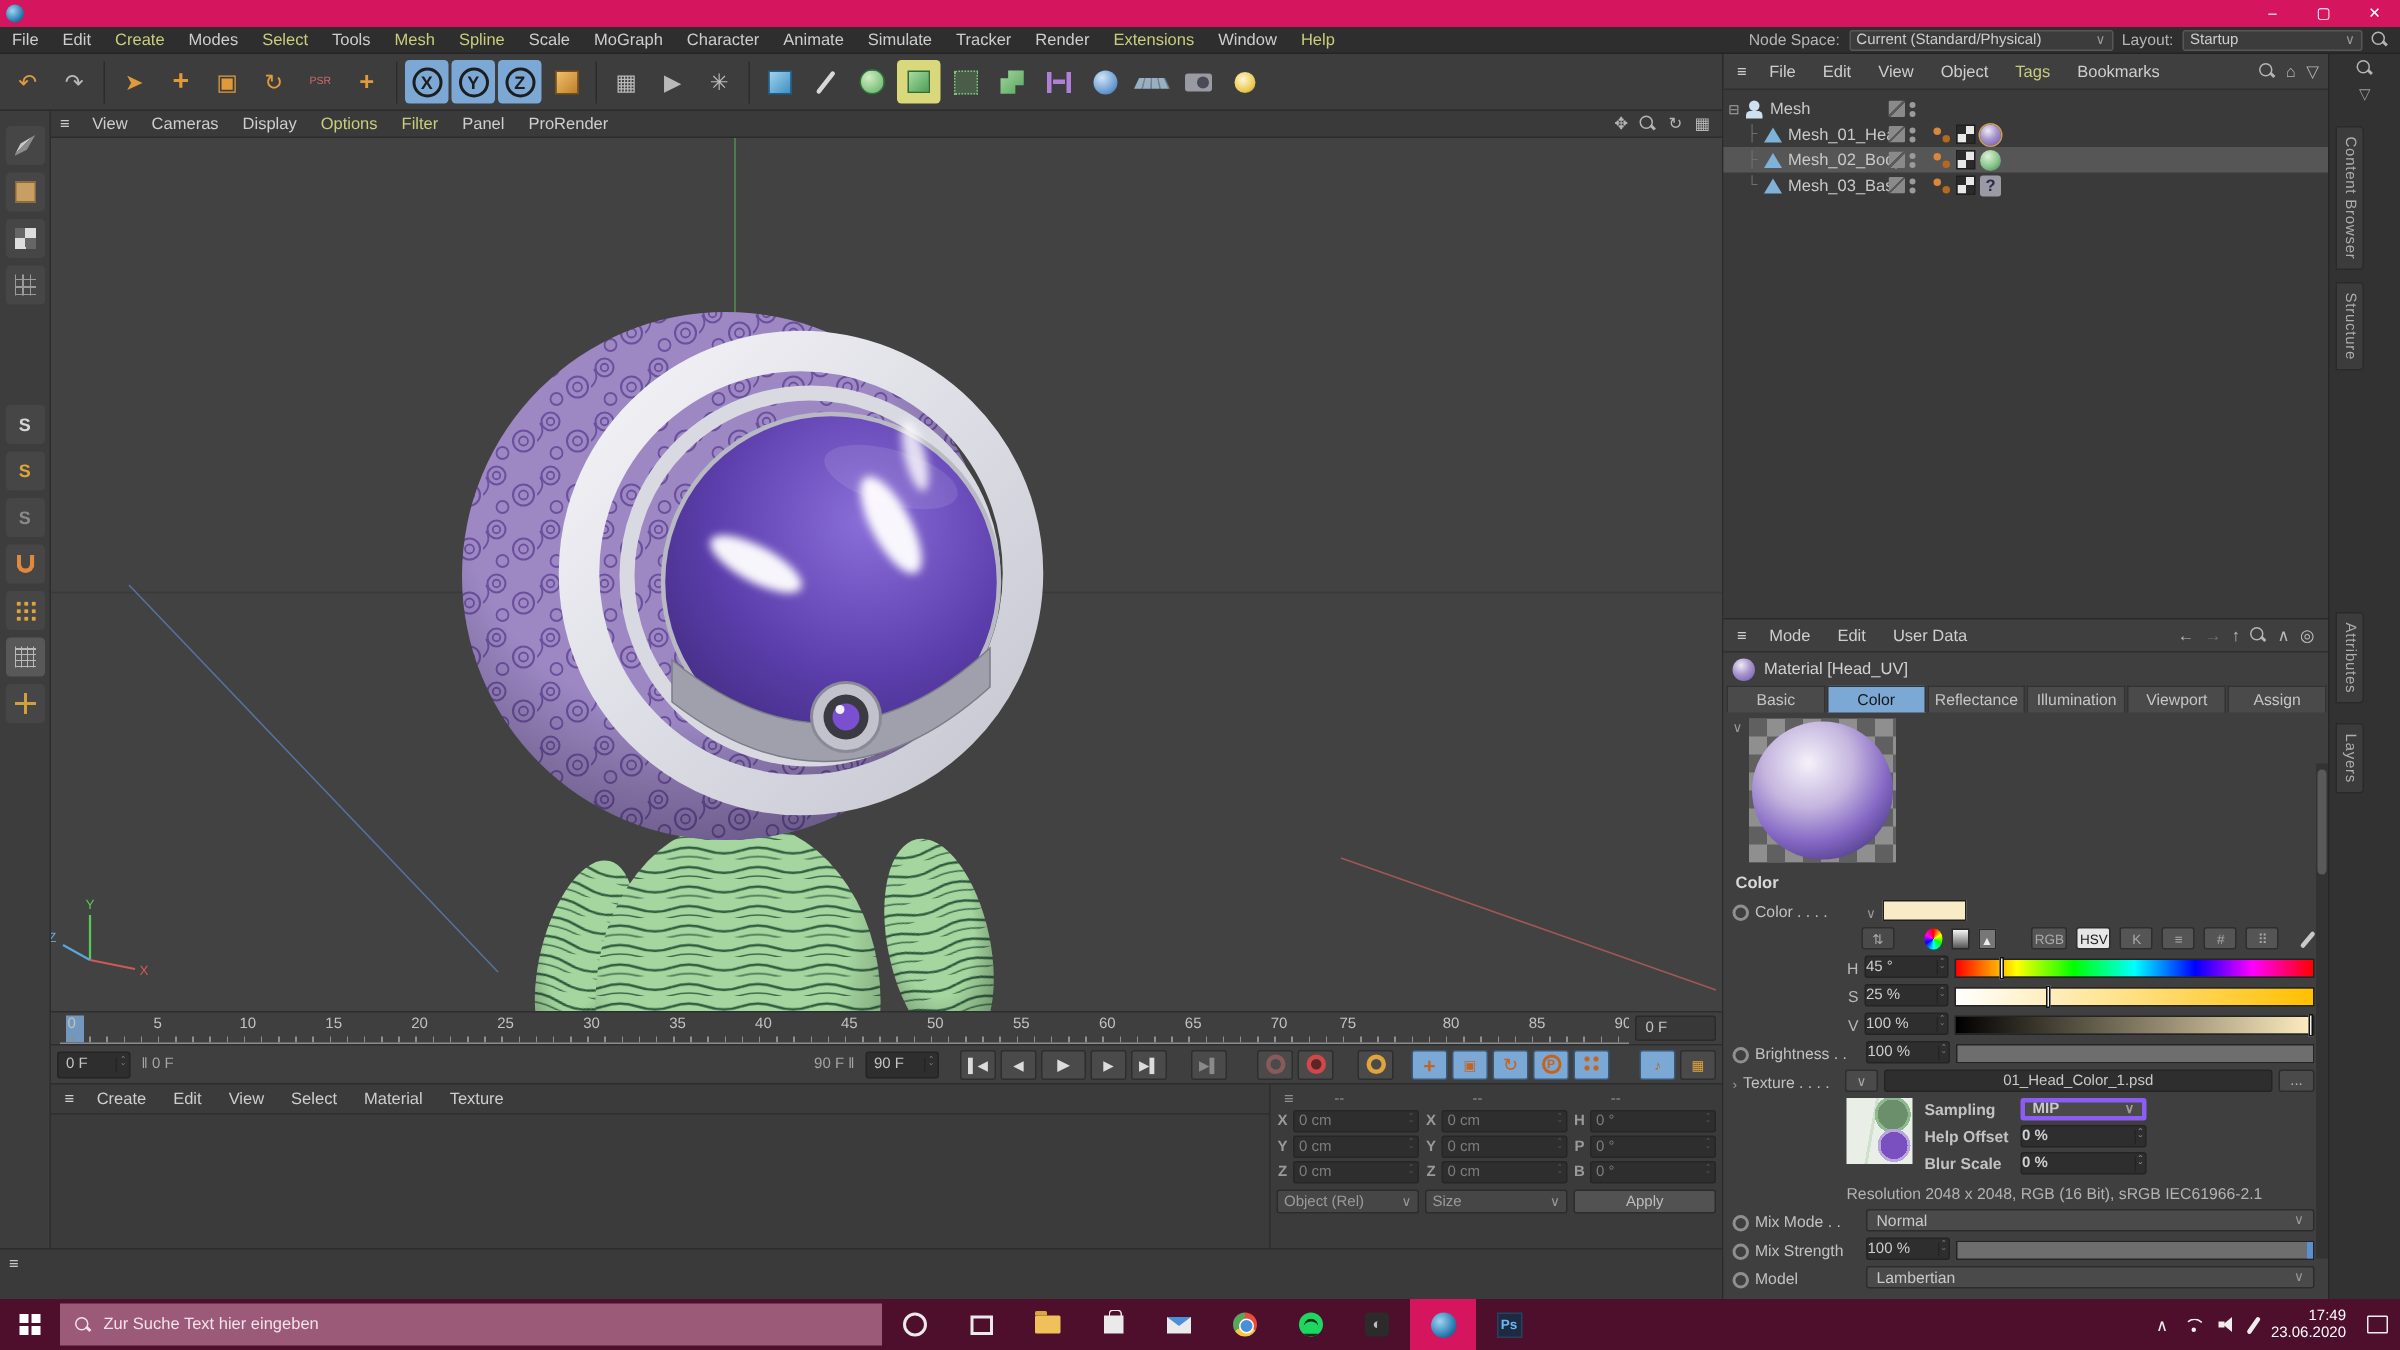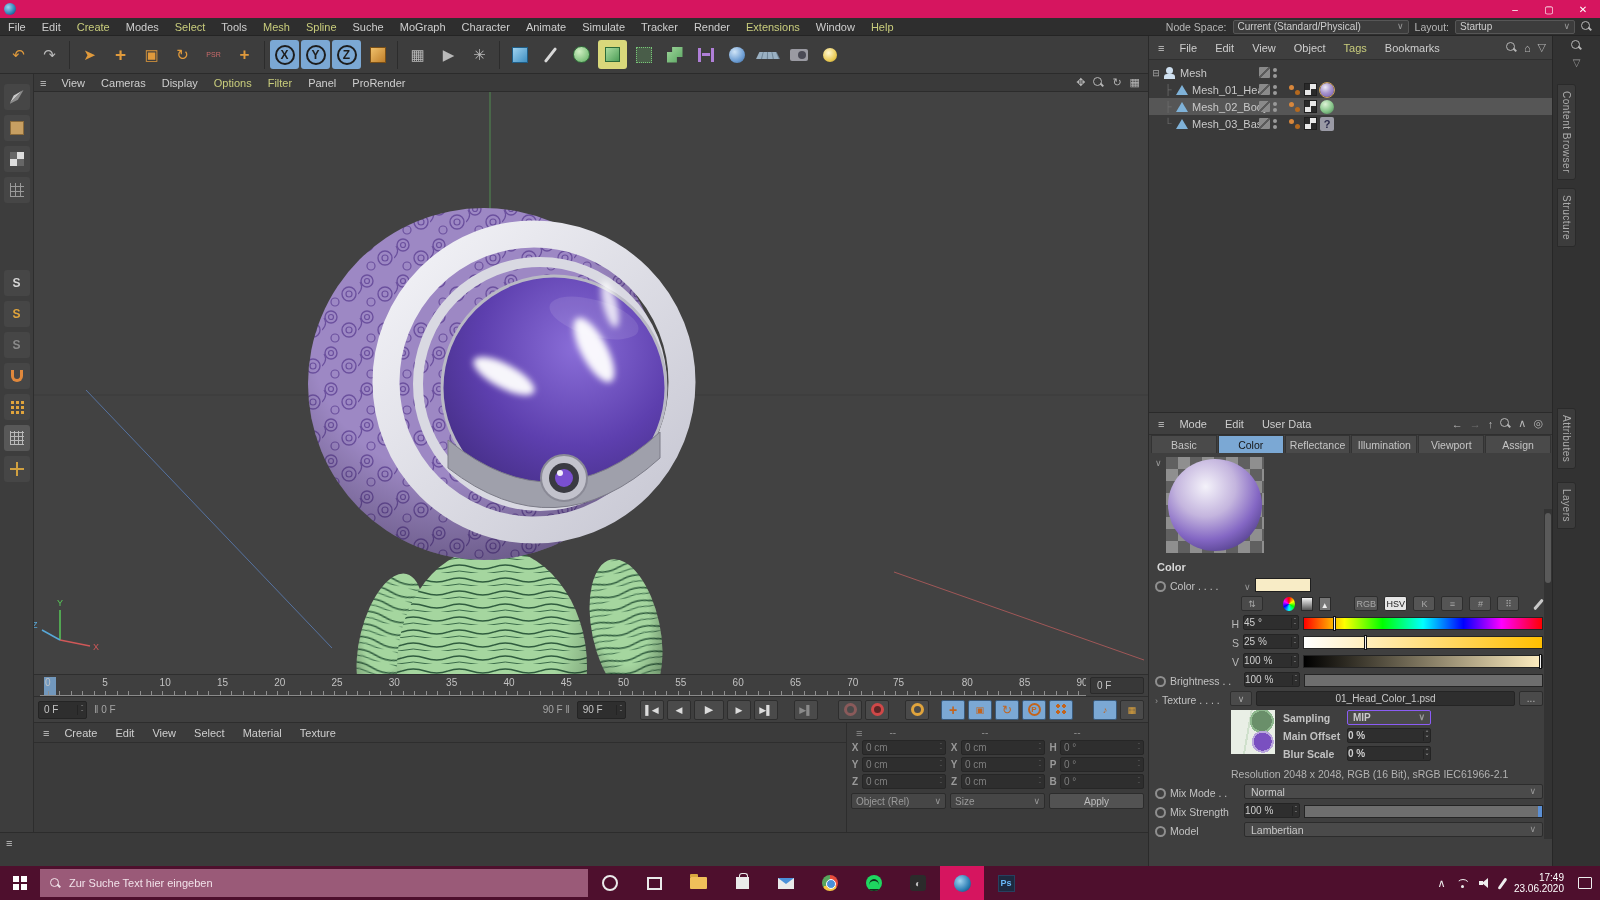--- a/index.html
+++ b/index.html
@@ -197,21 +197,21 @@
   .filefield{flex:1;height:15px;background:#2e2e2e;border:1px solid #242424;border-radius:2px;color:#c9c9c9;font-size:10px;display:flex;align-items:center;justify-content:center;}
   .more-btn{width:24px;height:15px;background:#4a4a4a;border:1px solid #2c2c2c;border-radius:2px;color:#b5b5b5;font-size:10px;display:flex;align-items:center;justify-content:center;}
   .tex-block{display:flex;gap:8px;margin-top:4px;margin-left:76px;font-weight:bold;}
   .tex-thumb{width:44px;height:44px;flex:none;background:
      radial-gradient(circle at 72% 72%,#7a50c0 0 9px,#b9a6dc 9px 11px,transparent 11px),
      radial-gradient(circle at 70% 25%,#6a8f6a 0 10px,#8fb98f 10px 12px,transparent 12px),
      linear-gradient(100deg,#e9efe6 0 38%,#cfe0cc 38% 42%,#e9efe6 42%);}
   .tex-rows{flex:1;display:flex;flex-direction:column;gap:3px;}
   .trow{display:flex;align-items:center;gap:6px;}
   .tlabel{width:58px;color:#c2c2c2;font-size:10.5px;}
-  .tdrop{width:84px;height:15px;background:#4a4a4a;border:1px solid #8b5cf6;border-radius:2px;color:#c9c9c9;font-size:10px;display:flex;align-items:center;padding:0 5px;}
+  .tdrop{width:84px;height:15px;background:#4a4a4a;border:3px solid #8b5cf6;border-radius:2px;color:#c9c9c9;font-size:10px;display:flex;align-items:center;padding:0 5px;}
   .tdrop .chev{margin-left:auto;}
   .resline{color:#b2b2b2;font-size:10.5px;margin:7px 0 0 76px;}
   .bigdrop{flex:1;height:15px;background:#4a4a4a;border:1px solid #2c2c2c;border-radius:2px;color:#c9c9c9;font-size:10.5px;display:flex;align-items:center;padding:0 6px;}
   .bigdrop .chev{margin-left:auto;}
   .am-scroll{position:absolute;right:1px;top:96px;width:8px;height:330px;background:#333;}
   .am-scroll .thumb{position:absolute;left:1px;right:1px;top:4px;height:70px;background:#5a5a5a;border-radius:3px;}
 
   
   .side-strip{position:absolute;left:1552px;top:36px;width:48px;height:830px;background:#323232;border-left:1px solid #272727;}
   .vtab{position:absolute;left:4px;writing-mode:vertical-rl;font-size:10px;color:#adadad;letter-spacing:.5px;padding:6px 3px;background:#3c3c3c;border:1px solid #2a2a2a;border-radius:0 3px 3px 0;}
@@ -278,21 +278,21 @@
 
   <div class="menubar">
     <span class="menu-item">File</span>
     <span class="menu-item">Edit</span>
     <span class="menu-item accent">Create</span>
     <span class="menu-item">Modes</span>
     <span class="menu-item accent">Select</span>
     <span class="menu-item">Tools</span>
     <span class="menu-item accent">Mesh</span>
     <span class="menu-item accent">Spline</span>
-    <span class="menu-item">Suche</span>
+    <span class="menu-item">Scale</span>
     <span class="menu-item">MoGraph</span>
     <span class="menu-item">Character</span>
     <span class="menu-item">Animate</span>
     <span class="menu-item">Simulate</span>
     <span class="menu-item">Tracker</span>
     <span class="menu-item">Render</span>
     <span class="menu-item accent">Extensions</span>
     <span class="menu-item">Window</span>
     <span class="menu-item accent">Help</span>
     <span class="menubar-right">
@@ -811,20 +811,24 @@
         <span class="pm-item">User Data</span>
         <span class="am-right">
           <span>←</span>
           <span class="dim">→</span>
           <span>↑</span>
           <span class="mag"></span>
           <span>∧</span>
           <span>◎</span>
         </span>
       </div>
+      <div class="am-title">
+        <span class="mat-mini"></span>
+        <span>Material [Head_UV]</span>
+      </div>
       <div class="am-tabs">
         <span class="am-tab">Basic</span>
         <span class="am-tab active">Color</span>
         <span class="am-tab">Reflectance</span>
         <span class="am-tab">Illumination</span>
         <span class="am-tab">Viewport</span>
         <span class="am-tab">Assign</span>
       </div>
 
       <div class="am-body">
@@ -926,21 +930,21 @@
           <span class="tex-thumb"></span>
           <span class="tex-rows">
             <span class="trow">
               <span class="tlabel">Sampling</span>
               <span class="tdrop">
                   <span>MIP</span>
                   <span class="chev">∨</span>
                 </span>
             </span>
             <span class="trow">
-              <span class="tlabel">Main Offset</span>
+              <span class="tlabel">Help Offset</span>
               <span class="valbox" style="width:84px;">
                   <span class="v">0 %</span>
                   <span class="sp">
                     <span>ˆ</span>
                     <span>ˇ</span>
                   </span>
                 </span>
             </span>
             <span class="trow">
               <span class="tlabel">Blur Scale</span>

